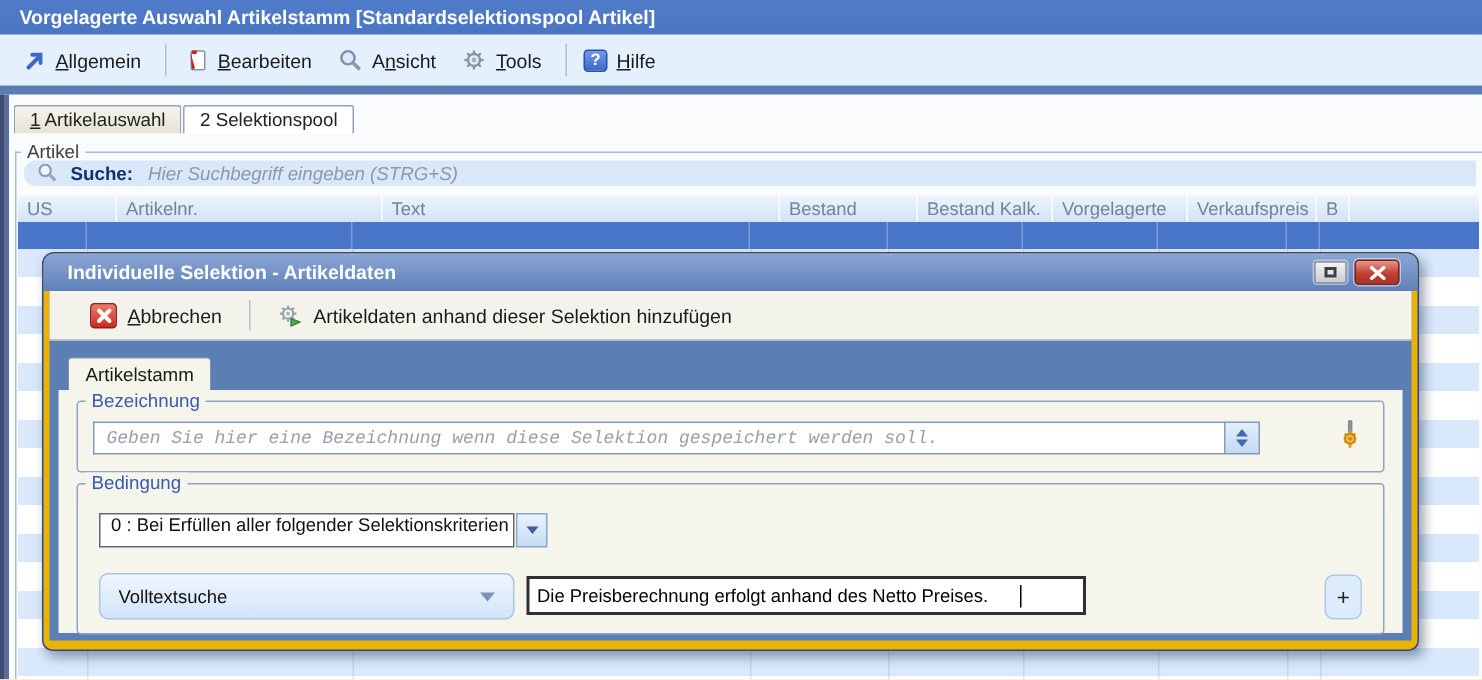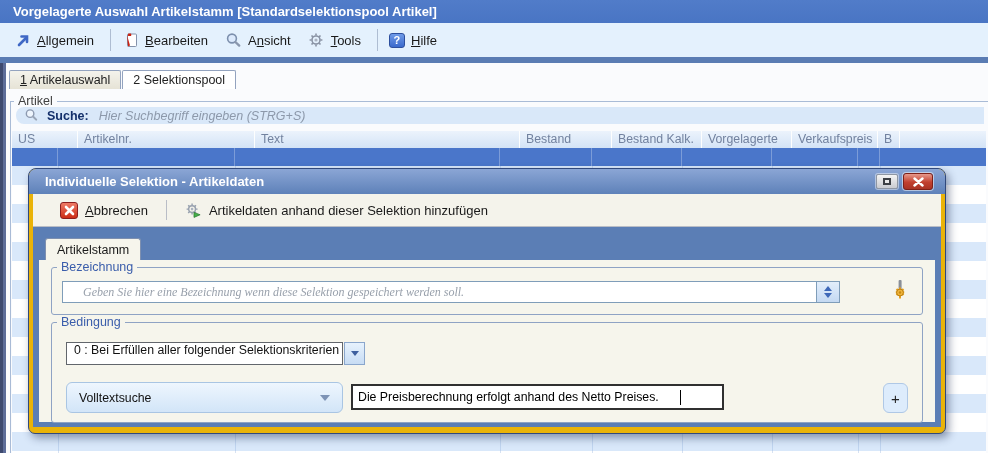--- a/index.html
+++ b/index.html
@@ -136,21 +136,21 @@
   .group-label {
     position:absolute; left:5px; top:-8px; background:#f6f5ec; padding:0 4px;
     color:#3a5dab; font-size:12.5px;
   }
   .g1 { top:7px; height:48px; }
   .g2 { top:62px; height:101px; }
 
   .bez-input {
     position:absolute; left:10px; top:13px; width:754px; height:22px;
     border:1px solid #7f9db9; border-right:none; background:#fff;
-    font-family:Liberation Serif, serif; font-size:12px; padding-left:20px; color:#222;
+    font-family:Liberation Mono, monospace; font-size:12px; padding-left:8px; color:#222;
   }
   .bez-input::placeholder { font-style:italic; color:#98a0ab; opacity:1; }
   .spinner {
     position:absolute; left:764px; top:13px; width:24px; height:22px;
     border:1px solid #7f9db9; background:linear-gradient(#e2eefb,#c4d9f2);
     display:flex; flex-direction:column; align-items:center; justify-content:center; gap:2px;
   }
   .tri-up { width:0; height:0; border-left:4px solid transparent; border-right:4px solid transparent; border-bottom:5px solid #3e68b8; }
   .tri-dn { width:0; height:0; border-left:4px solid transparent; border-right:4px solid transparent; border-top:5px solid #3e68b8; }
   .gear-pin { position:absolute; right:14px; top:11px; width:16px; height:20px; }

